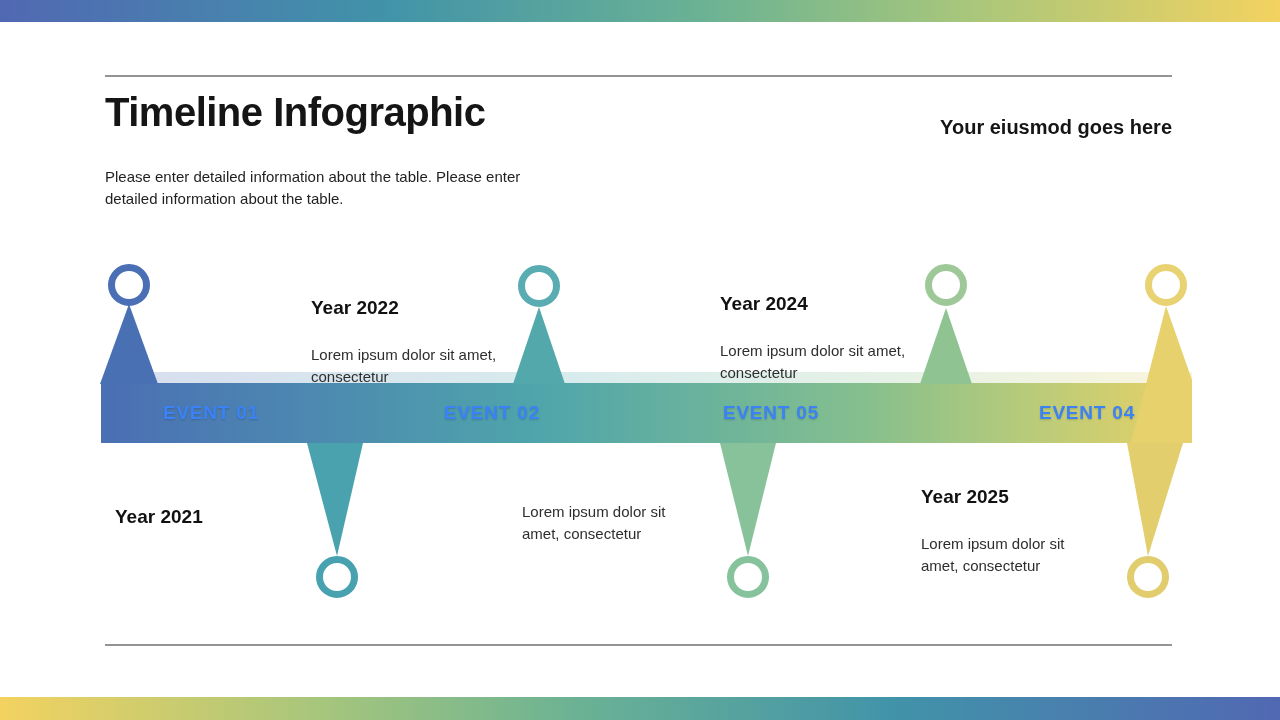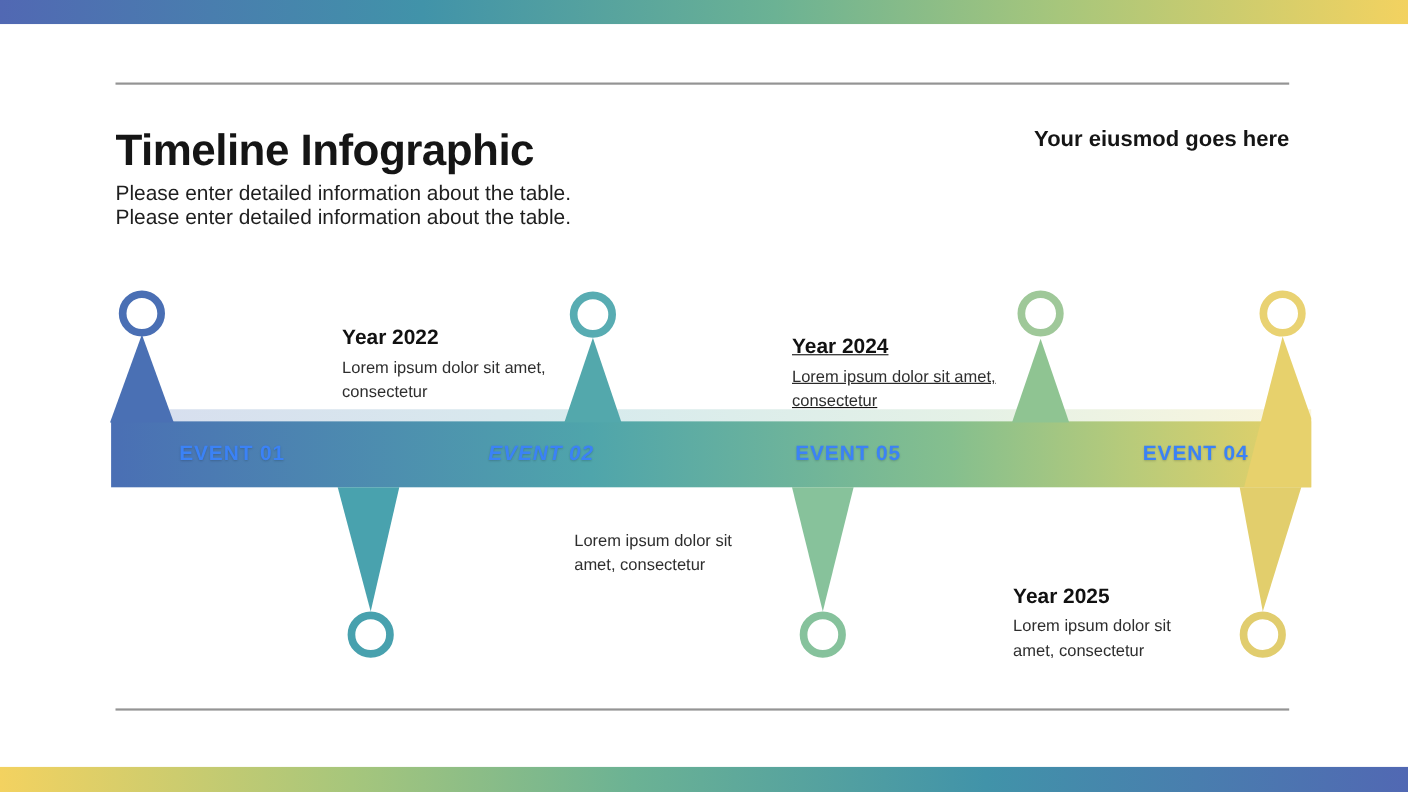--- a/index.html
+++ b/index.html
@@ -9,52 +9,52 @@
 
   .accent-bar { left:0; width:1280px; height:22px; }
   .accent-bar.top { top:0; }
   .accent-bar.bottom { top:697px; height:23px; }
 
   .rule { left:105px; width:1067px; height:2px; background:#949494; }
   .rule.top { top:75px; }
   .rule.bottom { top:644px; }
 
   .slide-title {
-    left:105px; top:115px; width:620px;
+    left:105px; top:90px; width:620px;
     font-size:40px; font-weight:800; letter-spacing:-0.5px; color:#151515; line-height:1.1;
   }
   .slide-subtitle {
     top:116px; right:108px; text-align:right;
     font-size:20px; font-weight:700; color:#151515;
   }
   .slide-description {
     left:105px; top:166px; width:452px;
-    font-size:19px; line-height:22px; color:#1f1f1f;
+    font-size:15px; line-height:22px; color:#1f1f1f;
   }
 
   .timeline-svg { left:0; top:250px; }
 
   .event-label {
     top:402px; width:220px; height:22px; text-align:center;
     color:#3b82f6; font-size:19px; font-weight:700; letter-spacing:0.8px;
     text-shadow:0 1px 2px rgba(0,0,0,0.18);
   }
   .event-label.e1 { left:101px; }
-  .event-label.e2 { left:382px;font-style:italic; }
+  .event-label.e2 { left:382px; }
   .event-label.e3 { left:661px; }
   .event-label.e4 { left:977px; }
 
   .milestone { color:#151515; }
   .milestone h3 { font-size:19px; font-weight:700; line-height:24px; color:#111111;margin-top:28px; }
-  .milestone p { margin-top:4px; font-size:15px; line-height:22px; color:#2e2e2e; }
+  .milestone p { margin-top:24px; font-size:15px; line-height:22px; color:#2e2e2e; }
   .milestone.m2021 { left:115px; top:477px; width:212px; }
   .milestone.m2022 { left:311px; top:268px; width:218px; }
   .milestone.m2023 { left:522px; top:477px; width:172px; }
-  .milestone.m2024 { left:720px; top:276px; width:218px;text-decoration:underline; }
-  .milestone.m2025 { left:921px; top:503px; width:172px; }
+  .milestone.m2024 { left:720px; top:264px; width:218px; }
+  .milestone.m2025 { left:921px; top:457px; width:172px; }
 </style>
 </head>
 <body>
 
 <svg class="abs accent-bar top" width="1280" height="22" viewBox="0 0 1280 22">
   <defs>
     <linearGradient id="gband" x1="0" y1="0" x2="1" y2="0">
       <stop offset="0" stop-color="#4a6fb4"></stop>
       <stop offset="0.40" stop-color="#4fa5ab"></stop>
       <stop offset="0.70" stop-color="#85bf8e"></stop>
@@ -109,20 +109,21 @@
   <circle cx="748" cy="327" r="17.5" fill="#ffffff" stroke-width="7" stroke="#86c29c"></circle>
   <circle cx="1148" cy="327" r="17.5" fill="#ffffff" stroke-width="7" stroke="#e1cd6e"></circle>
 </svg>
 
 <div class="abs event-label e1">EVENT 01</div>
 <div class="abs event-label e2">EVENT 02</div>
 <div class="abs event-label e3">EVENT 05</div>
 <div class="abs event-label e4">EVENT 04</div>
 
 <div class="abs milestone m2021">
+  <h3>Year 2021</h3>
 </div>
 <div class="abs milestone m2022">
   <h3>Year 2022</h3>
   <p>Lorem ipsum dolor sit amet, consectetur</p>
 </div>
 <div class="abs milestone m2023">
   <p>Lorem ipsum dolor sit amet, consectetur</p>
 </div>
 <div class="abs milestone m2024">
   <h3>Year 2024</h3>

